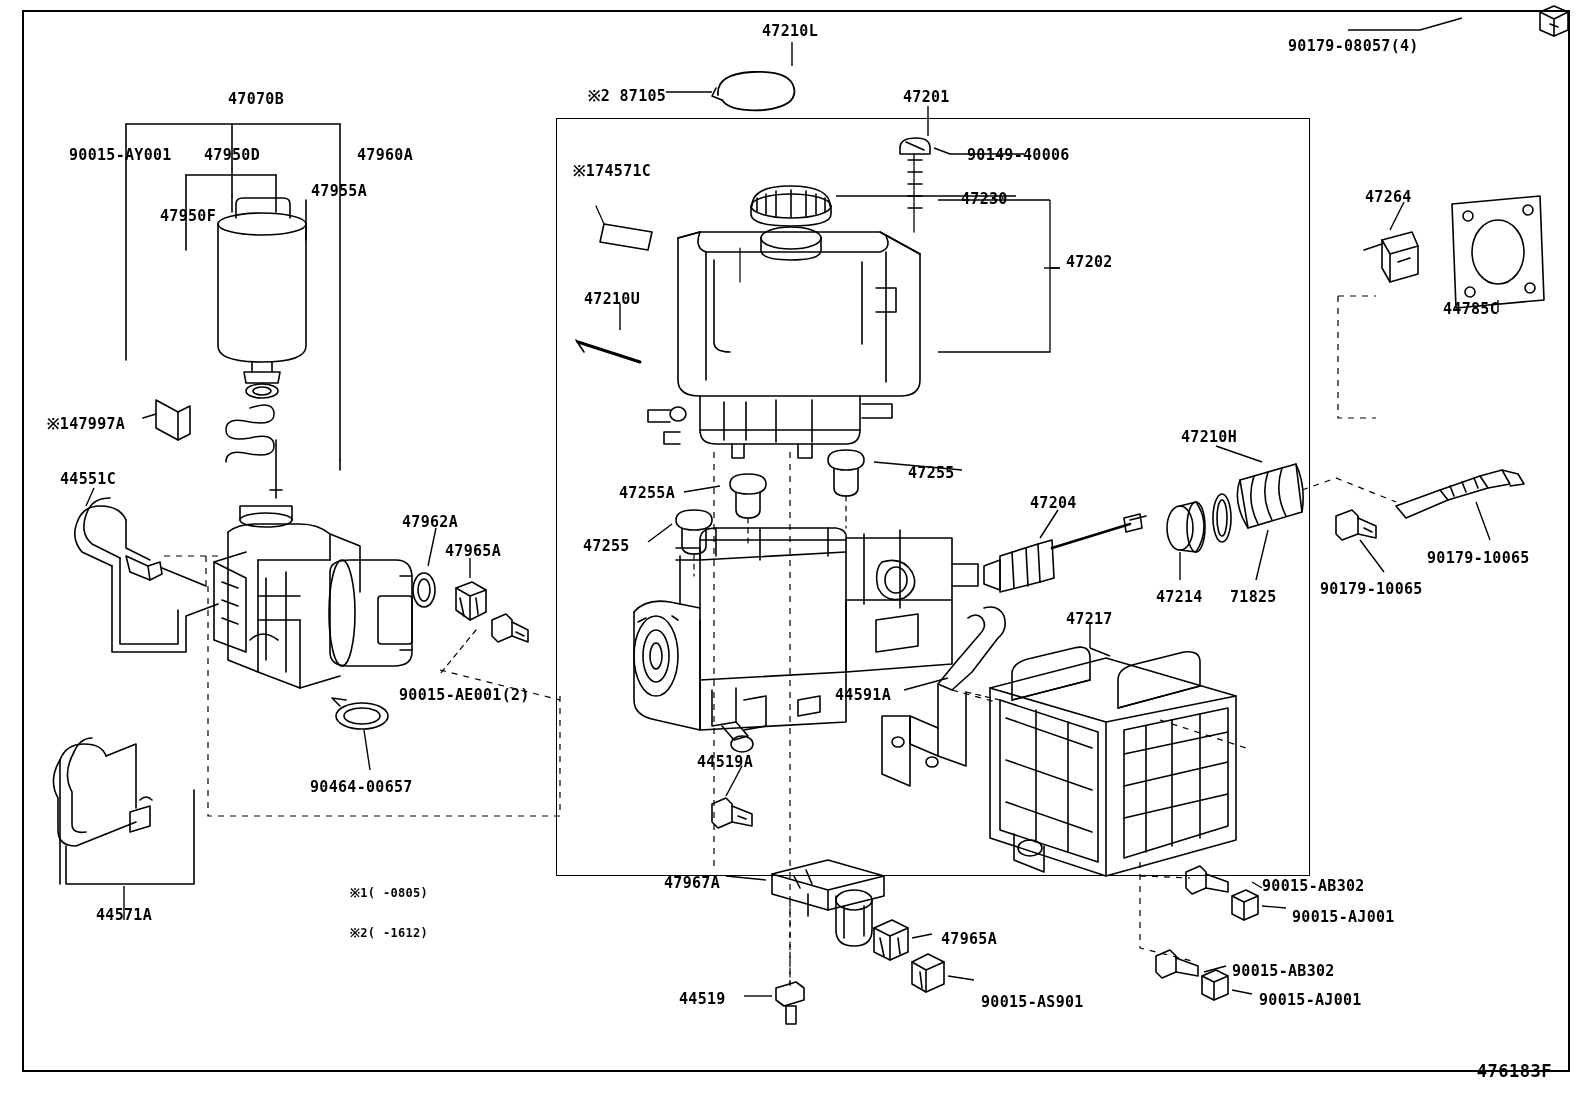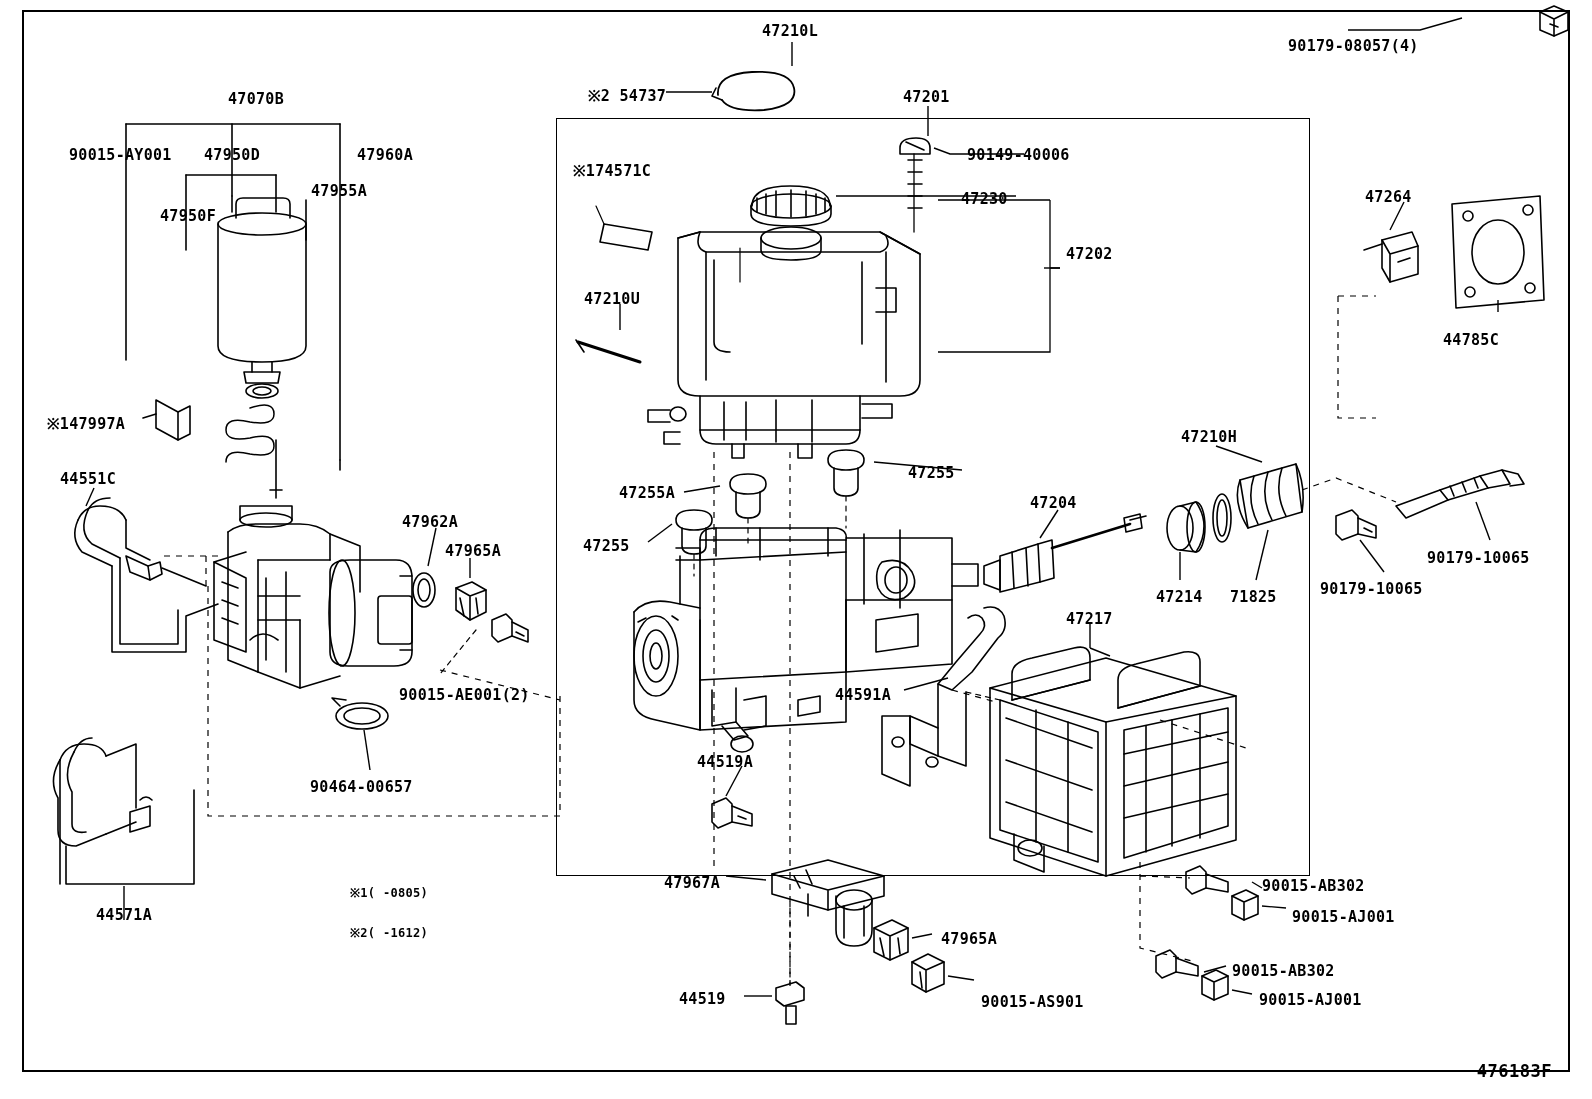--- a/index.html
+++ b/index.html
@@ -410,34 +410,34 @@
       <path d="M790 452 L790 988"></path>
       <path d="M952 690 L996 702"></path>
       <path d="M440 670 L560 700"></path>
     </g>
   </svg>
 
   <div id="labels">
       <div class="lbl" style="left: 762px; top: 22px;">47210L</div>
       <div class="lbl" style="left: 1288px; top: 13px; margin-top: 24px;">90179-08057(4)</div>
       <div class="lbl" style="left: 228px; top: 90px; text-align: right;">47070B</div>
-      <div class="lbl" style="left: 588px; top: 85px;">※2 54737</div>
+      <div class="lbl" style="left: 588px; top: 85px;">※2 87105</div>
       <div class="lbl" style="left: 903px; top: 88px;">47201</div>
       <div class="lbl" style="left: 69px; top: 146px; text-align: center;">90015-AY001</div>
       <div class="lbl" style="left: 204px; top: 146px;">47950D</div>
       <div class="lbl" style="left: 357px; top: 146px;">47960A</div>
       <div class="lbl" style="left: 967px; top: 146px;">90149-40006</div>
       <div class="lbl" style="left: 573px; top: 160px;">※174571C</div>
       <div class="lbl" style="left: 311px; top: 182px;">47955A</div>
       <div class="lbl" style="left: 1365px; top: 188px;">47264</div>
       <div class="lbl" style="left: 961px; top: 190px;">47230</div>
       <div class="lbl" style="left: 160px; top: 207px;">47950F</div>
-      <div class="lbl" style="left: 1066px; top: 245px;">47202</div>
+      <div class="lbl" style="left: 1066px; top: 253px;">47202</div>
       <div class="lbl" style="left: 584px; top: 290px;">47210U</div>
-      <div class="lbl" style="left: 1443px; top: 331px;">44785C</div>
+      <div class="lbl" style="left: 1443px; top: 300px;">44785C</div>
       <div class="lbl" style="left: 47px; top: 413px;">※147997A</div>
       <div class="lbl" style="left: 1181px; top: 428px;">47210H</div>
       <div class="lbl" style="left: 60px; top: 470px;">44551C</div>
       <div class="lbl" style="left: 908px; top: 464px;">47255</div>
       <div class="lbl" style="left: 619px; top: 484px;">47255A</div>
       <div class="lbl" style="left: 1030px; top: 494px;">47204</div>
       <div class="lbl" style="left: 402px; top: 513px;">47962A</div>
       <div class="lbl" style="left: 583px; top: 537px;">47255</div>
       <div class="lbl" style="left: 445px; top: 542px;">47965A</div>
       <div class="lbl" style="left: 1427px; top: 549px;">90179-10065</div>

